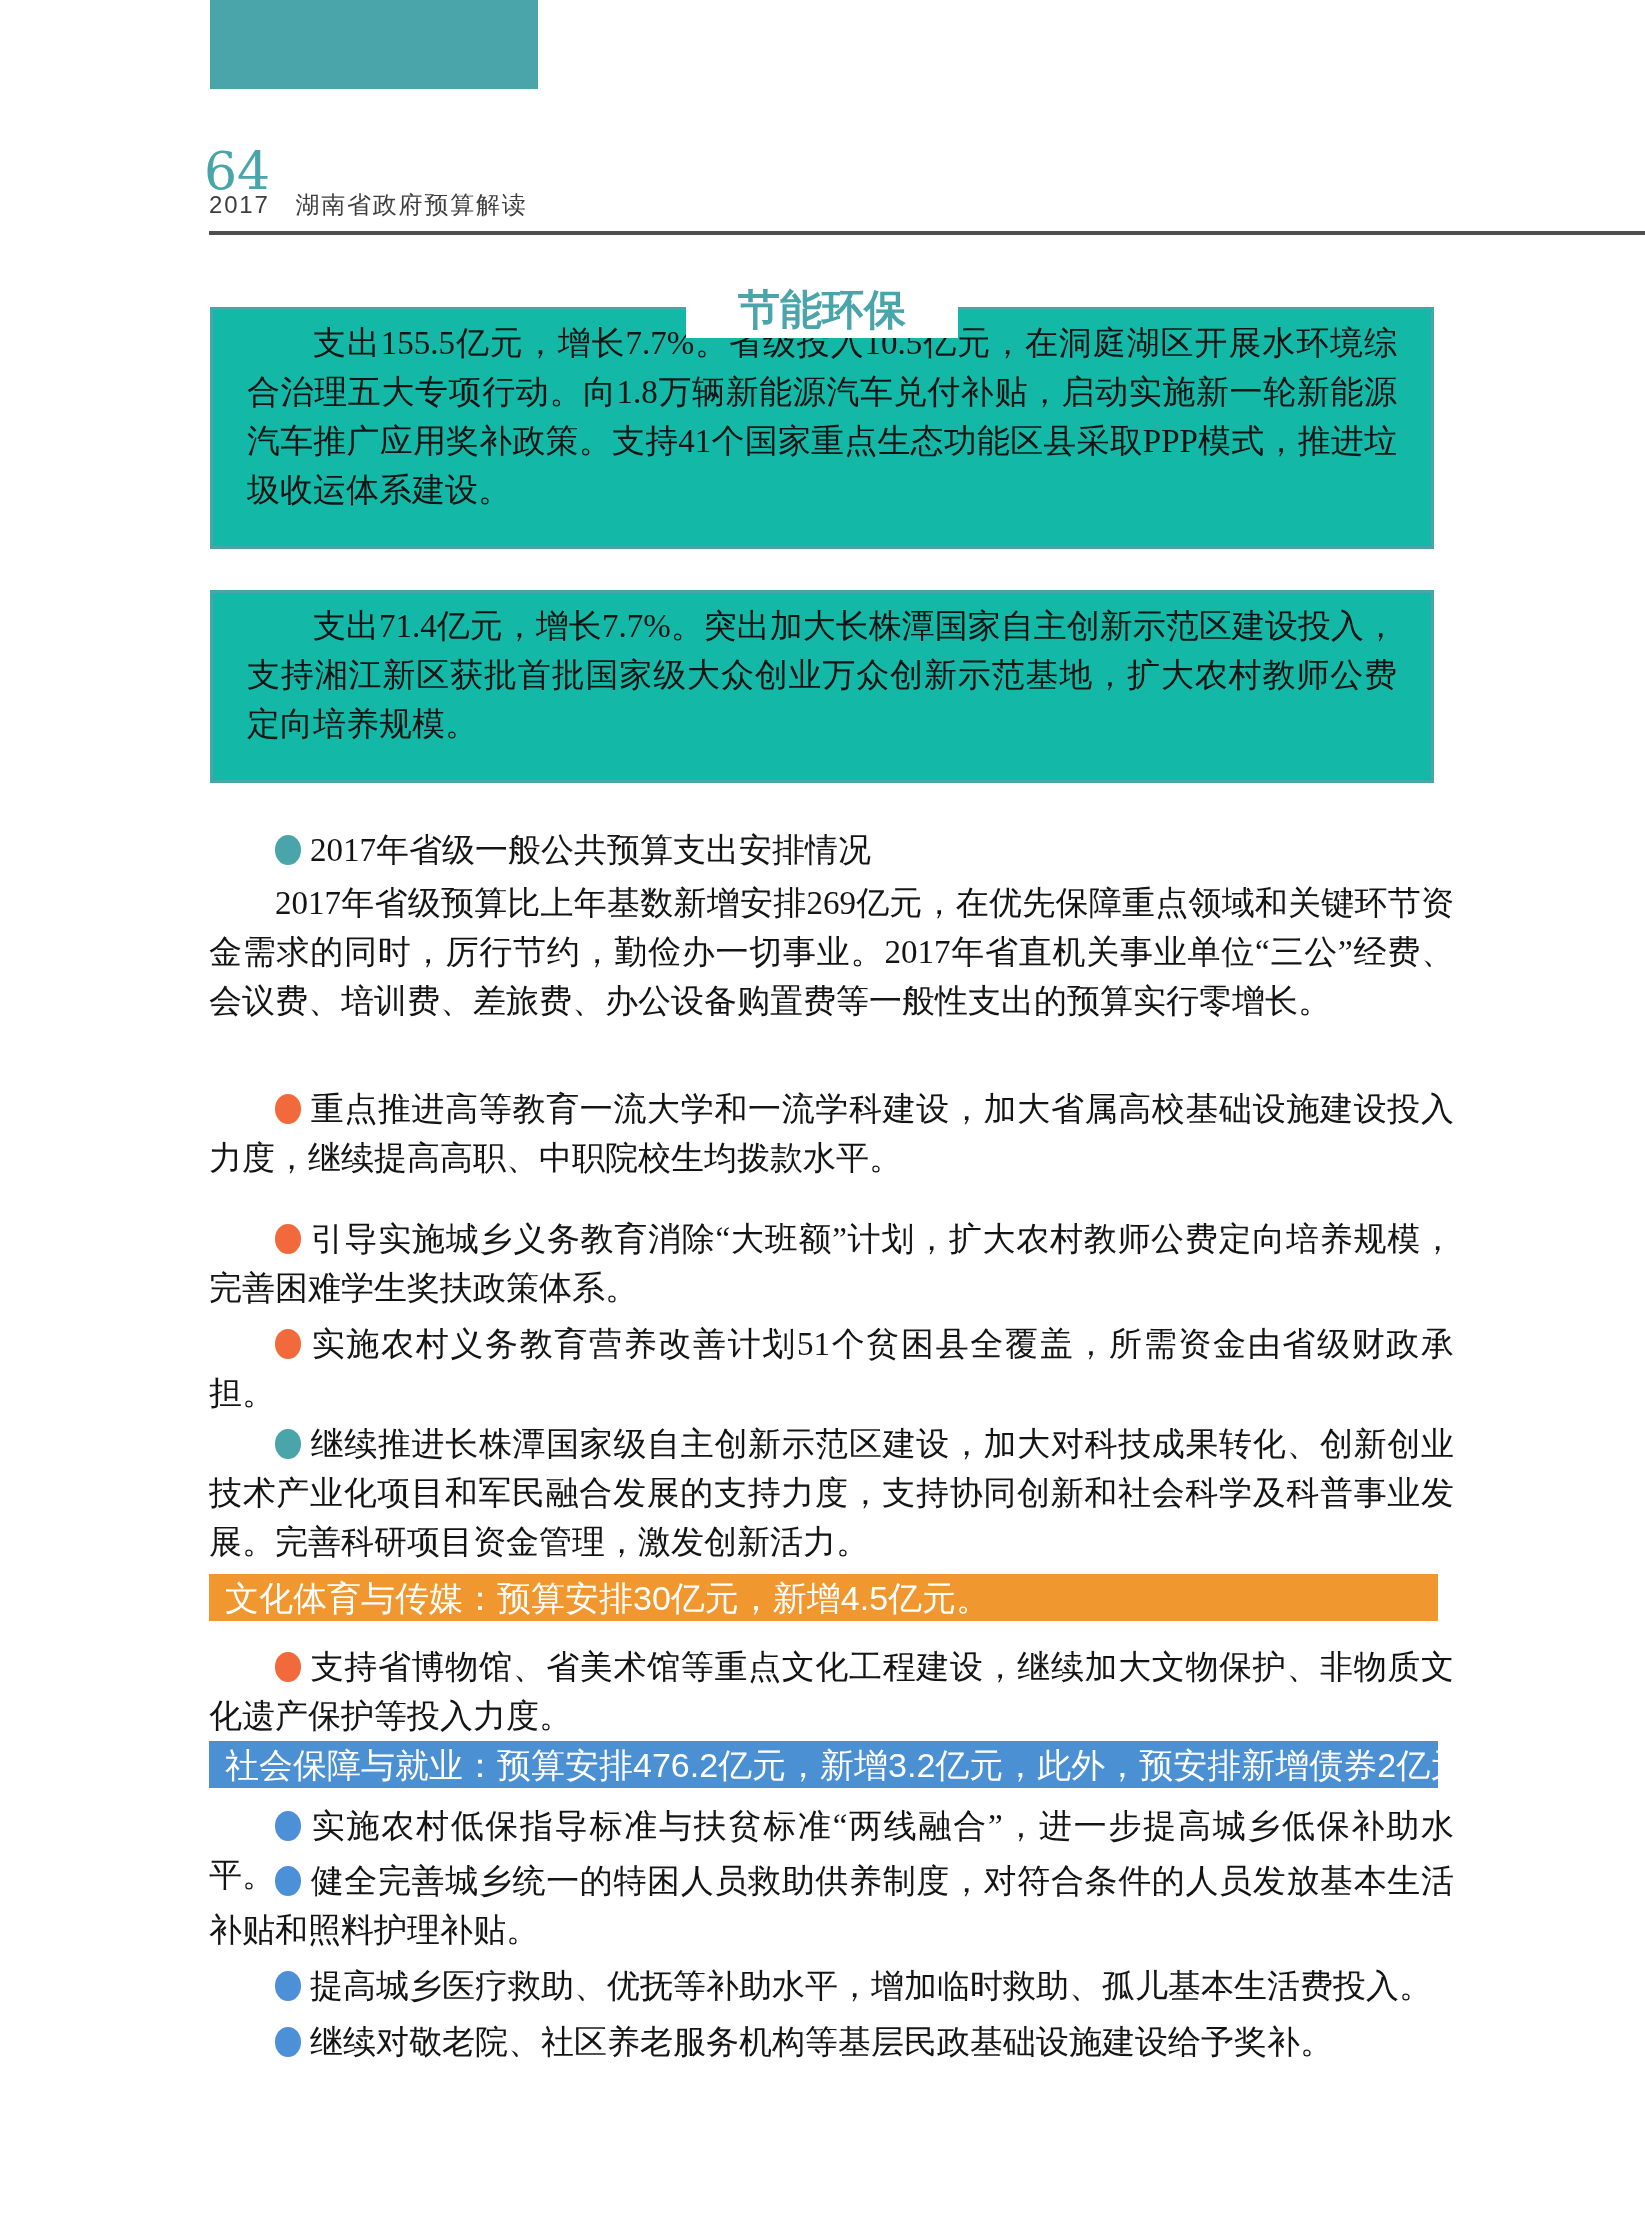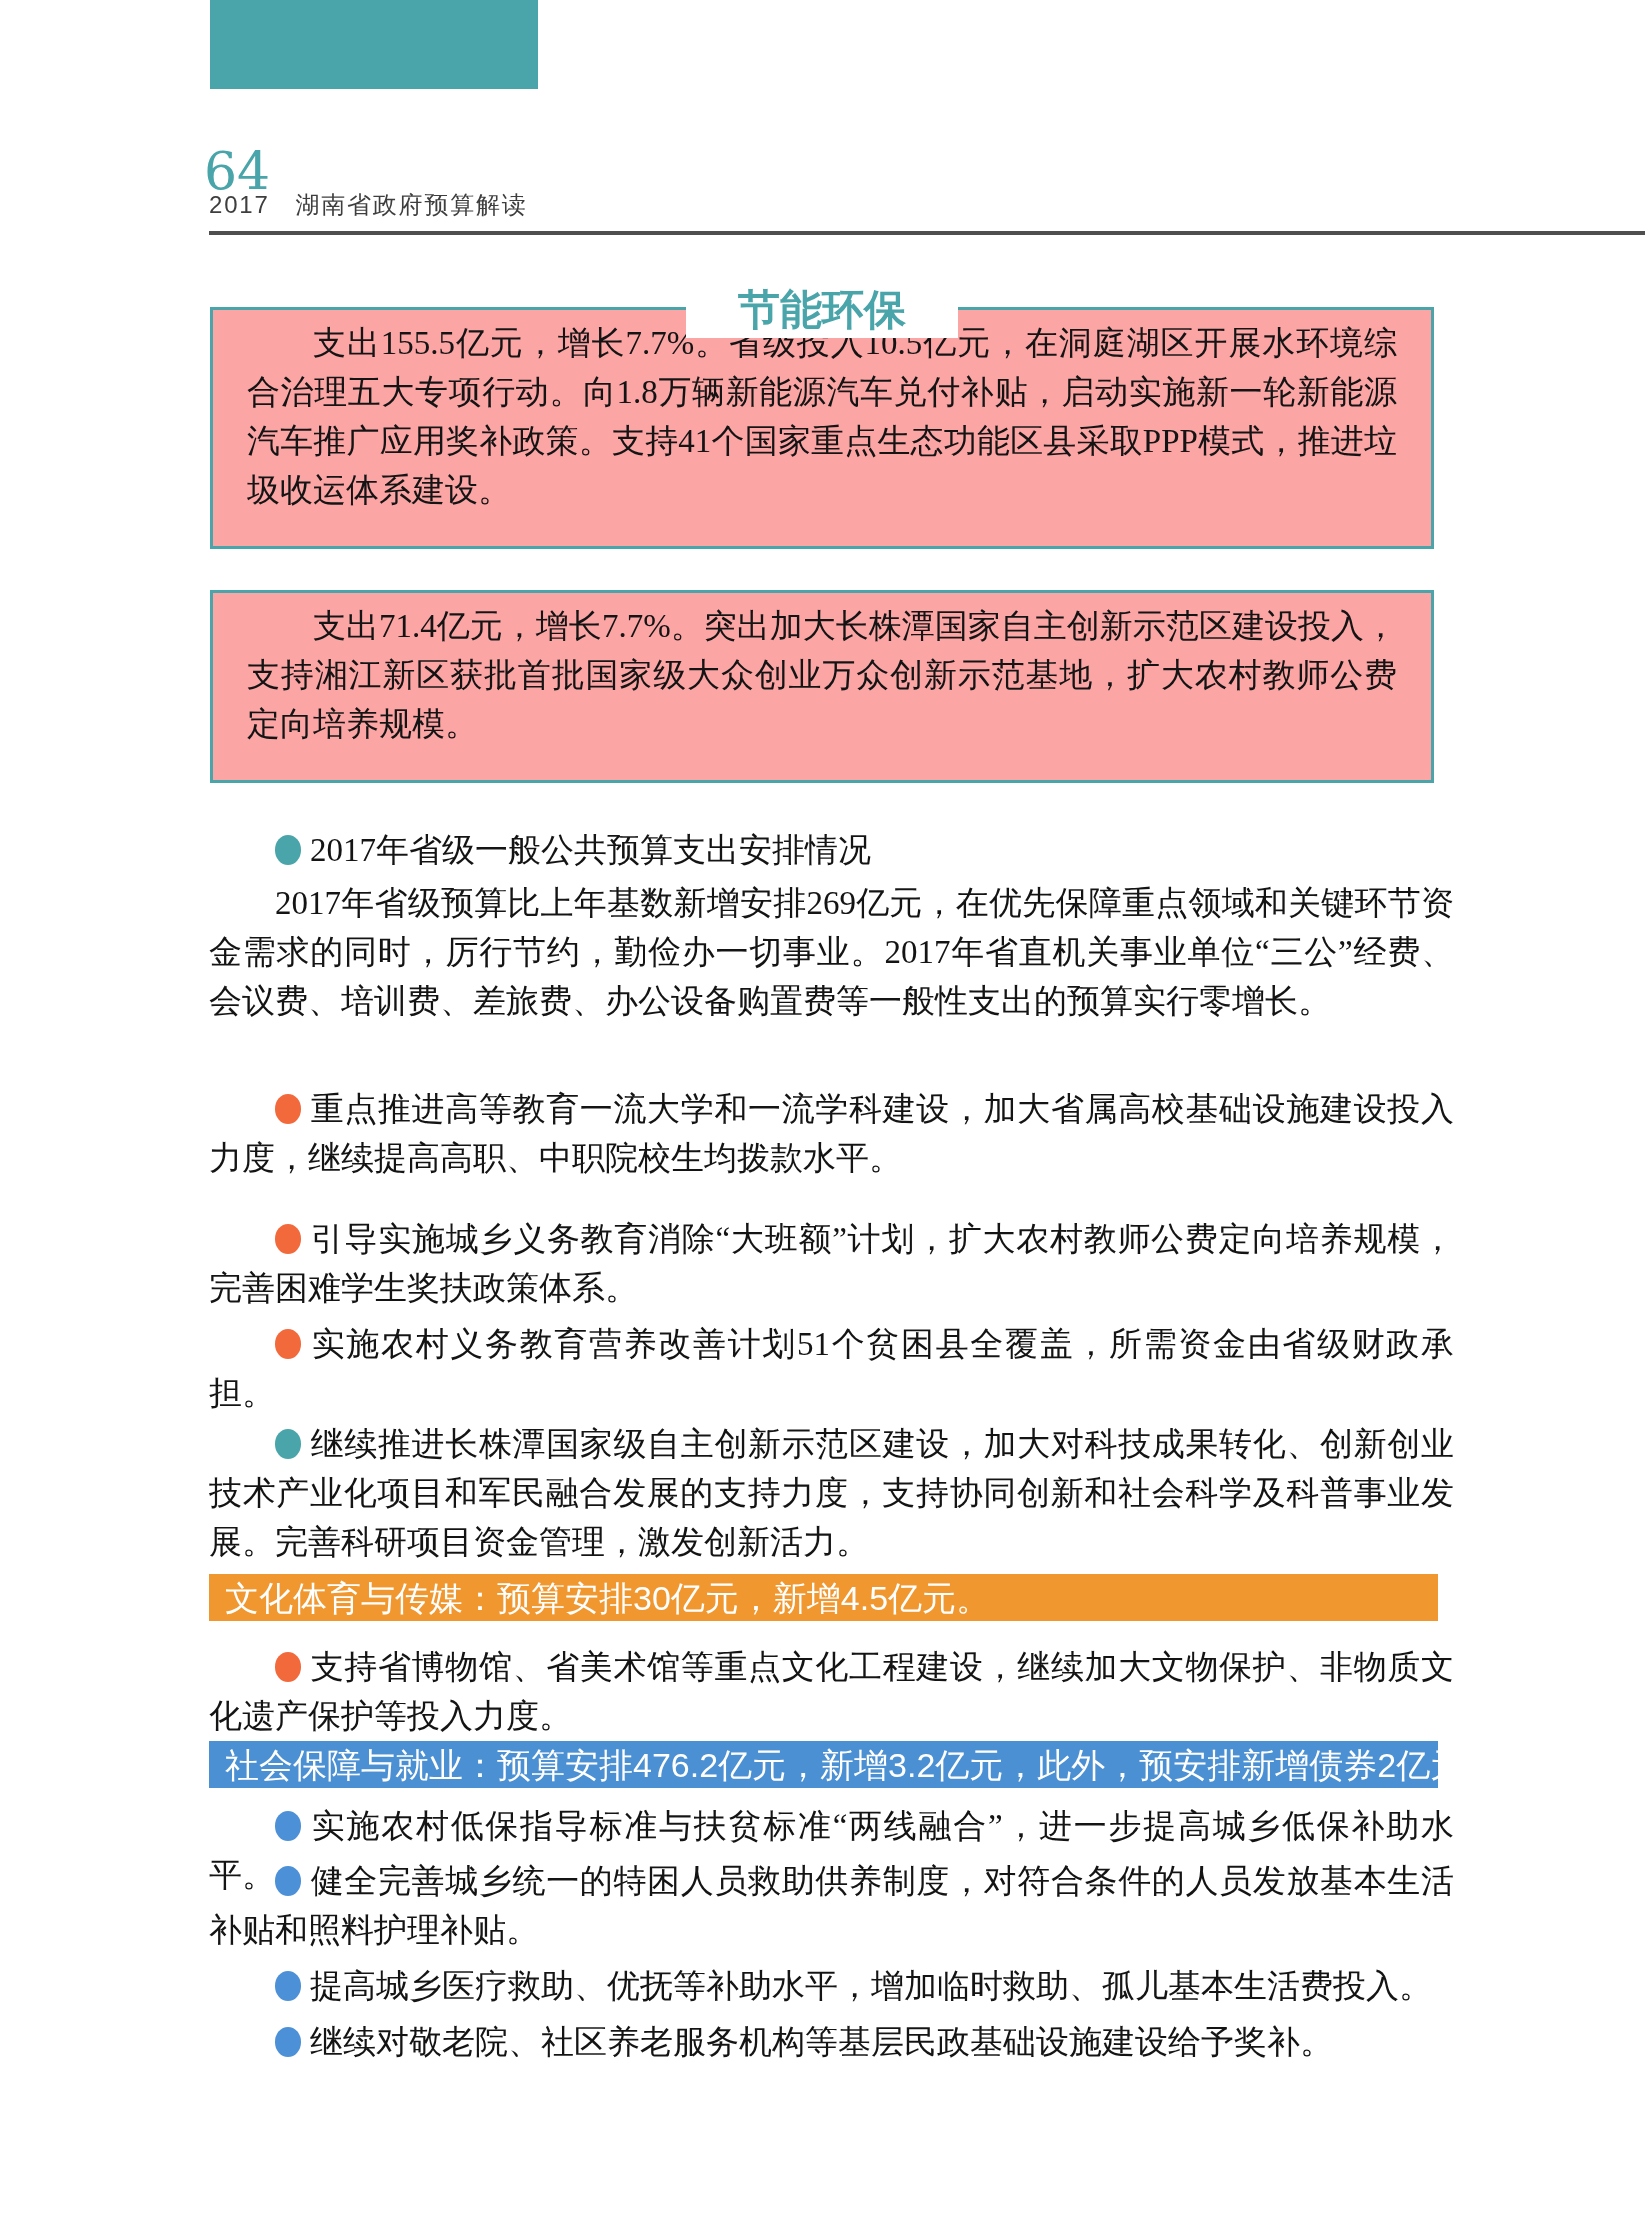--- a/index.html
+++ b/index.html
@@ -36,21 +36,21 @@
     font-size:24px;line-height:34px;letter-spacing:1.8px;
     color:#3E3E3E;white-space:pre;
   }
   .header-rule{
     position:absolute;left:209px;top:231px;right:0;height:3.6px;
     background:var(--rule);
   }
   .callout-box{
     position:absolute;left:210px;width:1224px;
     border:3.6px solid var(--teal);
-    background:#fca5a5;
+    background:#14b8a6;
     box-sizing:border-box;
   }
   .box-1{top:307px;height:242px;}
   .box-2{top:590px;height:193px;}
   .box-title{
     position:absolute;top:-28px;left:50%;transform:translateX(-50%);
     background:#ffffff;
     padding:0 52px;
     font-weight:bold;font-size:42px;line-height:56px;
     color:var(--teal);

